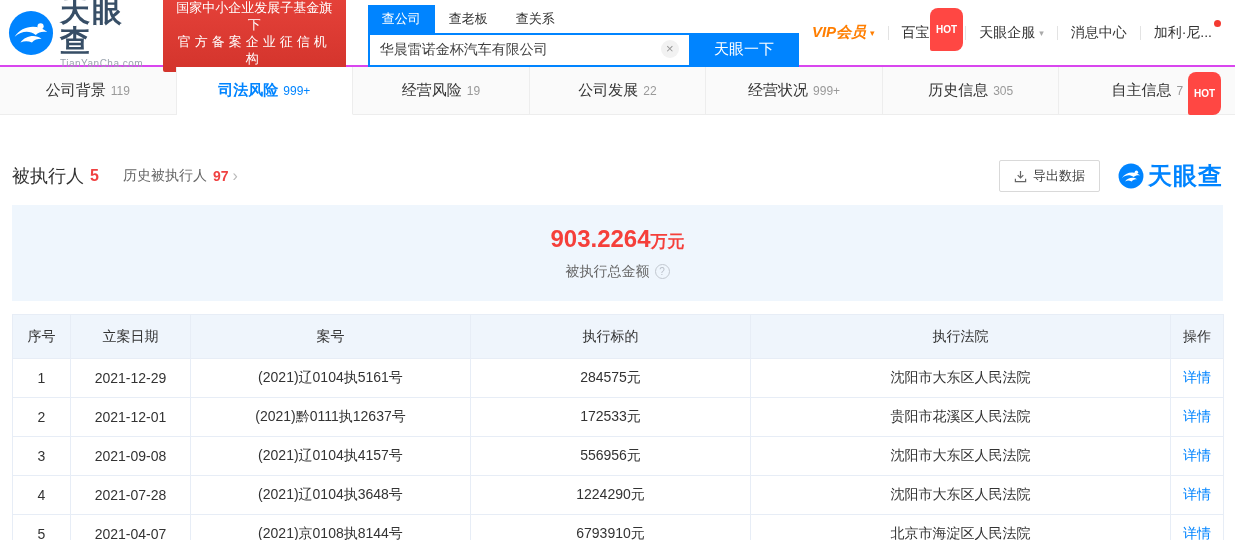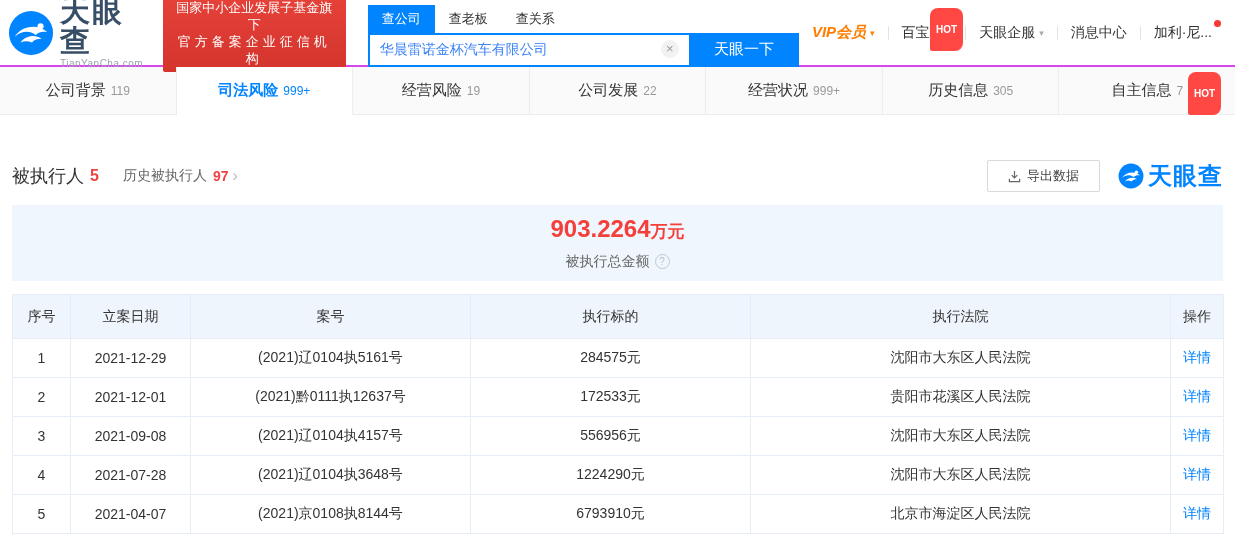--- a/index.html
+++ b/index.html
@@ -16,21 +16,21 @@
   .gov-badge { margin-left:10px; background:linear-gradient(180deg,#e6423a,#d3342c); color:#fff; padding:5px 8px;
     font-size:13px; line-height:17px; text-align:center; border-radius:2px; }
   .gov-badge .l2 { letter-spacing:4px; }
 
   .search-wrap { margin-left:22px; width:440px; }
   .stabs { display:flex; align-items:flex-end; height:26px; font-size:13px;margin-top:8px; }
   .stab { padding:5px 14px; color:#333; cursor:pointer; }
   .stab.active { background:#0084ff; color:#fff; }
   .sbox { display:flex; height:34px; }
   .sinput { flex:1; border:2px solid #0084ff; border-right:none; outline:none; padding:0 30px 0 10px;
-    font-size:14px; color:#3b82f6; font-family:inherit; }
+    font-size:14px; color:#404040; font-family:inherit; }
   .sclear { width:0; position:relative; }
   .sclear span { position:absolute; right:10px; top:7px; width:18px; height:18px; border-radius:50%;
     background:#f2f2f2; color:#999; font-size:13px; line-height:18px; text-align:center; cursor:pointer; }
   .sbtn { width:110px; background:#0084ff; color:#fff; border:none; font-size:15px; cursor:pointer; font-family:inherit; }
 
   .topnav { margin-left:auto; display:flex; align-items:center; font-size:14px; color:#333; white-space:nowrap; }
   .tn-item { padding:0 13px; position:relative; cursor:pointer; display:flex; align-items:center; gap:4px; }
   .tn-vip { color:#ff7e00; font-weight:bold; font-style:italic; font-size:15px; }
   .caret { font-size:9px; color:#aaa; }
   .tn-vip .caret { color:#ff7e00; }
@@ -52,27 +52,27 @@
   
   .main { padding:0 12px; }
   .sec-head { margin-top:45px; display:flex; align-items:center; }
   .sec-title { font-size:18px; font-weight:normal; color:#333; }
   .sec-count { font-size:16px; font-weight:bold; color:#f04141; margin-left:6px; }
   .hist { margin-left:24px; font-size:14px; color:#666; cursor:pointer; display:flex; align-items:center; }
   .hist b { color:#f04141; margin:0 4px 0 6px; }
   .hist .chev { color:#bbb; font-size:16px; line-height:14px; }
   .sec-right { margin-left:auto; display:flex; align-items:center; gap:18px; }
   .export-btn { display:flex; align-items:center; gap:6px; border:1px solid #d9d9d9; border-radius:2px;
-    background:#fff; padding:6px 20px; font-size:13px; color:#444; cursor:pointer; font-family:Liberation Mono, monospace; }
+    background:#fff; padding:6px 14px; font-size:13px; color:#444; cursor:pointer; font-family:Liberation Mono, monospace; }
   .wm { display:flex; align-items:center; gap:4px; }
   .wm-icon { width:26px; height:26px; }
   .wm-name { font-size:24px; font-weight:bold; color:#0084ff; letter-spacing:1px; }
 
   
-  .summary { margin-top:13px; height:76px; background:#eff6fd; display:flex; flex-direction:column;
+  .summary { margin-top:13px; height:96px; background:#eff6fd; display:flex; flex-direction:column;
     align-items:center; justify-content:center; }
   .amt { color:#f53f3a; font-weight:bold; font-size:24px; line-height:26px; }
   .amt .unit { font-size:17px; }
   .amt-label { margin-top:8px; font-size:14px; color:#666; display:flex; align-items:center; gap:5px; }
   .qmark { width:15px; height:15px; border:1px solid #c2c8d0; border-radius:50%; color:#b9bfc8; font-size:10px;
     line-height:13px; text-align:center; display:inline-block; }
 
   
   table { margin-top:13px; width:1211px; border-collapse:collapse; table-layout:fixed; }
   th { background:#eff5fc; font-weight:normal; }

